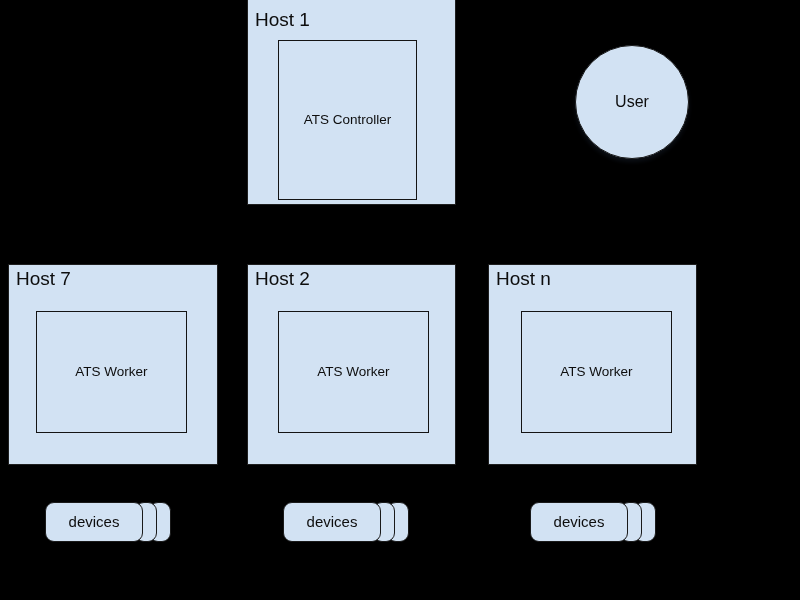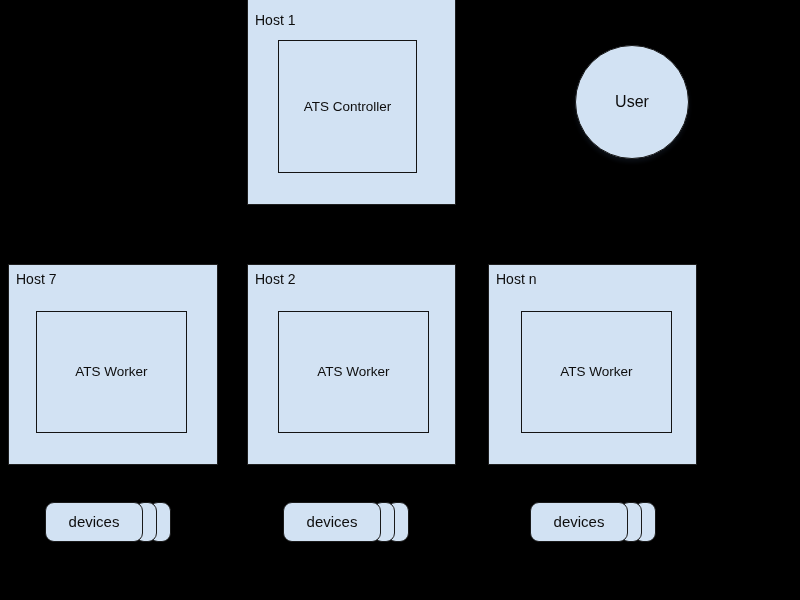--- a/index.html
+++ b/index.html
@@ -28,21 +28,21 @@
   .host-box {
     position: absolute;
     background: #d2e2f3;
     border: 1px solid #1f1f1f;
     box-sizing: border-box;
   }
   .host-label {
     position: absolute;
     left: 7px;
     top: 6px;
-    font-size: 14px;
+    font-size: 19px;
     color: #0d0d0d;
     line-height: 16px;
     white-space: nowrap;
   }
 
   
   .service-box {
     position: absolute;
     background: #d2e2f3;
     border: 1px solid #141414;
@@ -112,21 +112,21 @@
   }
 </style>
 </head>
 <body>
 
 <div id="diagram-canvas">
 
   <div class="host-box" style="left:247px; top:-1px; width:209px; height:206px;">
     <span class="host-label" style="top:12px;">Host 1</span>
   </div>
-  <div class="service-box" style="left:278px; top:40px; width:139px; height:133px;">
+  <div class="service-box" style="left:278px; top:40px; width:139px; height:160px;">
     <span class="service-label">ATS Controller</span>
   </div>
 
   <div class="user-node">
     <span class="user-label">User</span>
   </div>
 
   <div class="host-box" style="left:8px; top:264px; width:210px; height:201px;">
     <span class="host-label">Host 7</span>
   </div>

